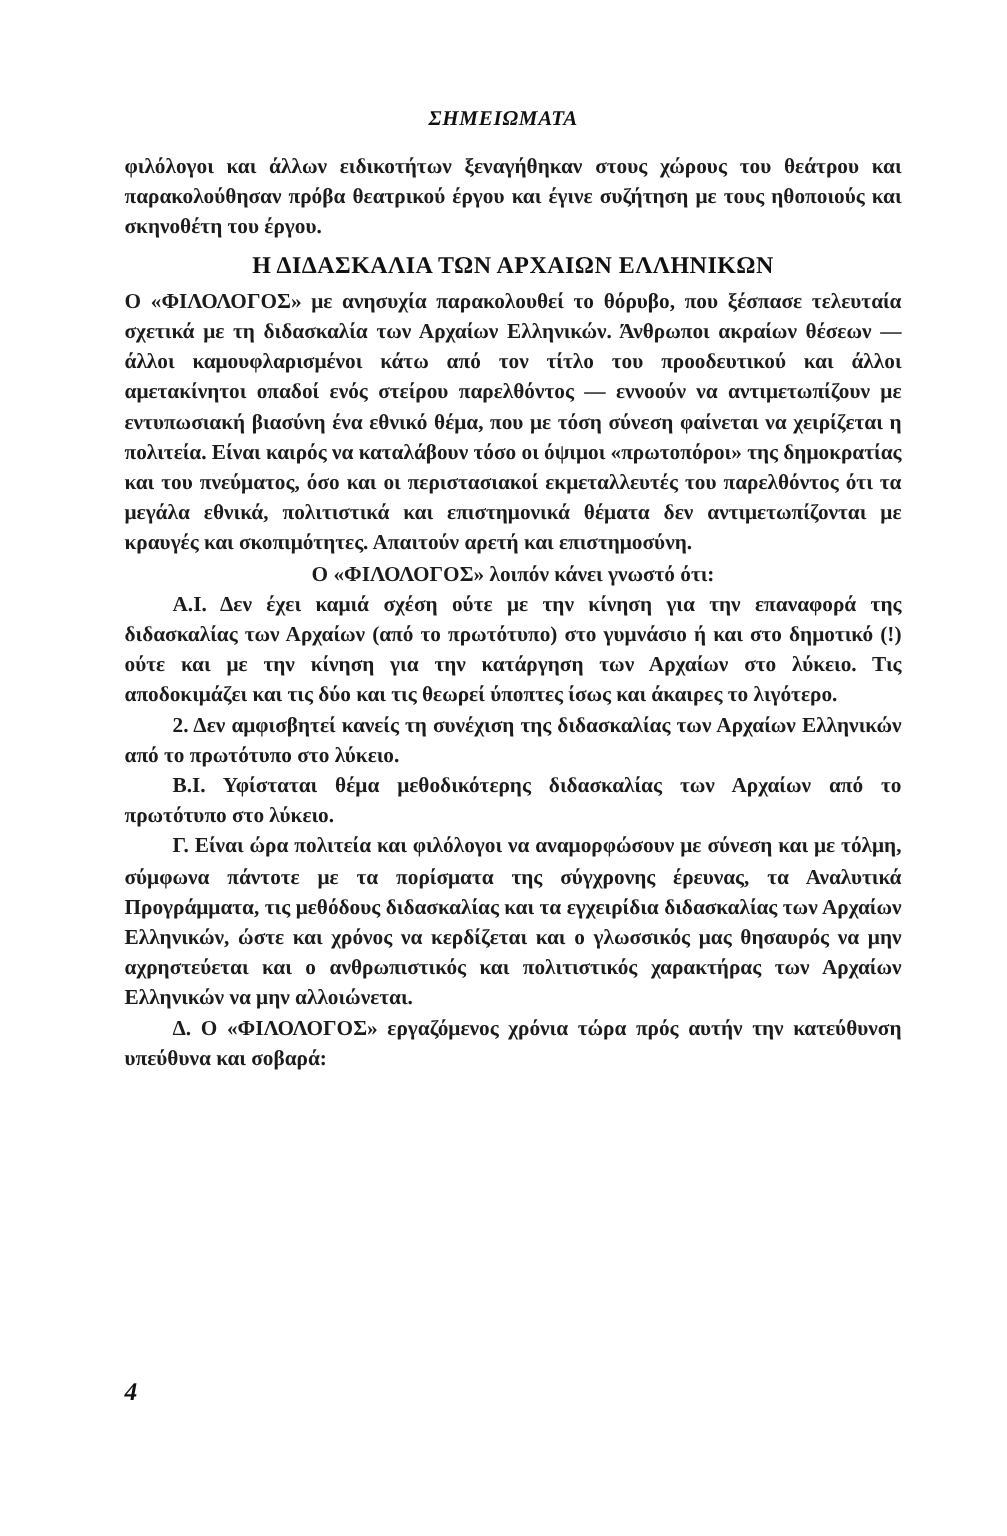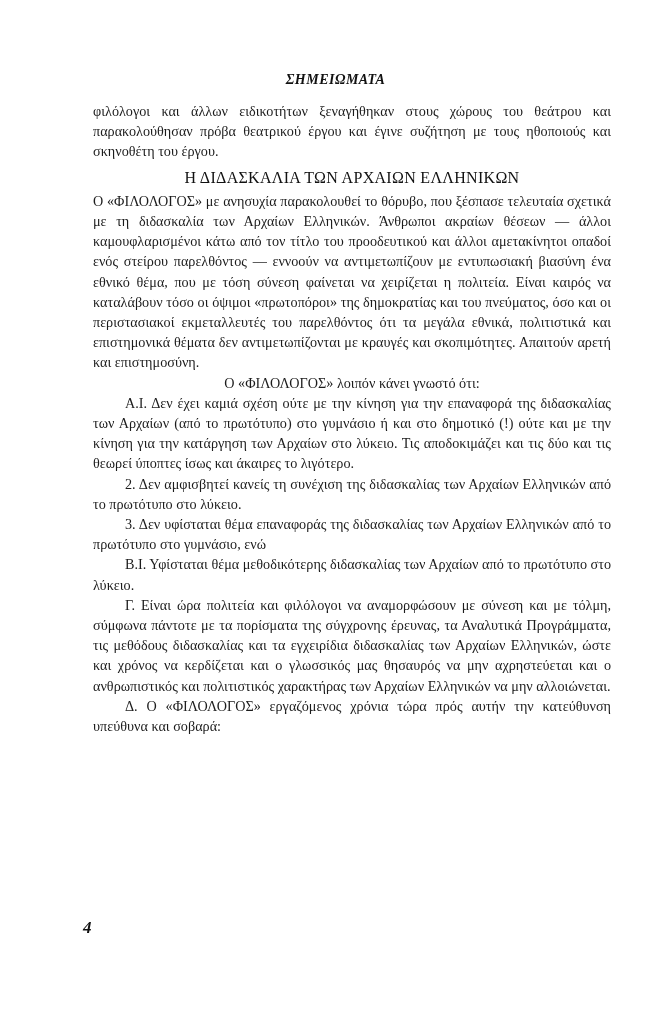--- a/index.html
+++ b/index.html
@@ -31,27 +31,28 @@
       text-align: center;
       font-family: "Liberation Serif", serif;
       font-style: italic;
       font-weight: bold;
       font-size: 14px;
       letter-spacing: 0.5px;
       color: #111;
     }
     .body-text {
       position: absolute;
-      left: 93px;
+      left: 83px;
       width: 518px;
       top: 101px;
       font-family: "Liberation Serif", serif;
       font-size: 14.2px;
       line-height: 20.2px;
       color: #1c1c1c;
+      font-weight: bold;
     }
     .body-text p {
       margin: 0;
       text-align: justify;
       text-align-last: left;
     }
     .indent {
       text-indent: 32px;
     }
     .section-title {
@@ -88,20 +89,19 @@
     <p>φιλόλογοι και άλλων ειδικοτήτων ξεναγήθηκαν στους χώρους του θεάτρου και παρακολούθησαν πρόβα θεατρικού έργου και έγινε συζήτηση με τους ηθοποιούς και σκηνοθέτη του έργου.</p>
 
     <p class="section-title">Η ΔΙΔΑΣΚΑΛΙΑ ΤΩΝ ΑΡΧΑΙΩΝ ΕΛΛΗΝΙΚΩΝ</p>
 
     <p>Ο «ΦΙΛΟΛΟΓΟΣ» με ανησυχία παρακολουθεί το θόρυβο, που ξέσπασε τελευταία σχετικά με τη διδασκαλία των Αρχαίων Ελληνικών. Άνθρωποι ακραίων θέσεων — άλλοι καμουφλαρισμένοι κάτω από τον τίτλο του προοδευτικού και άλλοι αμετακίνητοι οπαδοί ενός στείρου παρελθόντος — εννοούν να αντιμετωπίζουν με εντυπωσιακή βιασύνη ένα εθνικό θέμα, που με τόση σύνεση φαίνεται να χειρίζεται η πολιτεία. Είναι καιρός να καταλάβουν τόσο οι όψιμοι «πρωτοπόροι» της δημοκρατίας και του πνεύματος, όσο και οι περιστασιακοί εκμεταλλευτές του παρελθόντος ότι τα μεγάλα εθνικά, πολιτιστικά και επιστημονικά θέματα δεν αντιμετωπίζονται με κραυγές και σκοπιμότητες. Απαιτούν αρετή και επιστημοσύνη.</p>
 
     <p class="center-line">Ο «ΦΙΛΟΛΟΓΟΣ» λοιπόν κάνει γνωστό ότι:</p>
 
     <p class="indent">Α.Ι. Δεν έχει καμιά σχέση ούτε με την κίνηση για την επαναφορά της διδασκαλίας των Αρχαίων (από το πρωτότυπο) στο γυμνάσιο ή και στο δημοτικό (!) ούτε και με την κίνηση για την κατάργηση των Αρχαίων στο λύκειο. Τις αποδοκιμάζει και τις δύο και τις θεωρεί ύποπτες ίσως και άκαιρες το λιγότερο.</p>
     <p class="indent">2. Δεν αμφισβητεί κανείς τη συνέχιση της διδασκαλίας των Αρχαίων Ελληνικών από το πρωτότυπο στο λύκειο.</p>
-    <p class="indent">3. Δεν υφίσταται θέμα επαναφοράς της διδασκαλίας των Αρχαίων Ελληνικών από το πρωτότυπο στο γυμνάσιο, ενώ</p>
     <p class="indent">Β.Ι. Υφίσταται θέμα μεθοδικότερης διδασκαλίας των Αρχαίων από το πρωτότυπο στο λύκειο.</p>
     <p class="indent">Γ. Είναι ώρα πολιτεία και φιλόλογοι να αναμορφώσουν με σύνεση και με τόλμη, σύμφωνα πάντοτε με τα πορίσματα της σύγχρονης έρευνας, τα Αναλυτικά Προγράμματα, τις μεθόδους διδασκαλίας και τα εγχειρίδια διδασκαλίας των Αρχαίων Ελληνικών, ώστε και χρόνος να κερδίζεται και ο γλωσσικός μας θησαυρός να μην αχρηστεύεται και ο ανθρωπιστικός και πολιτιστικός χαρακτήρας των Αρχαίων Ελληνικών να μην αλλοιώνεται.</p>
     <p class="indent">Δ. Ο «ΦΙΛΟΛΟΓΟΣ» εργαζόμενος χρόνια τώρα πρός αυτήν την κατεύθυνση υπεύθυνα και σοβαρά:</p>
   </div>
 
   <div class="page-number">4</div>
 </div>
 
 </body></html>

